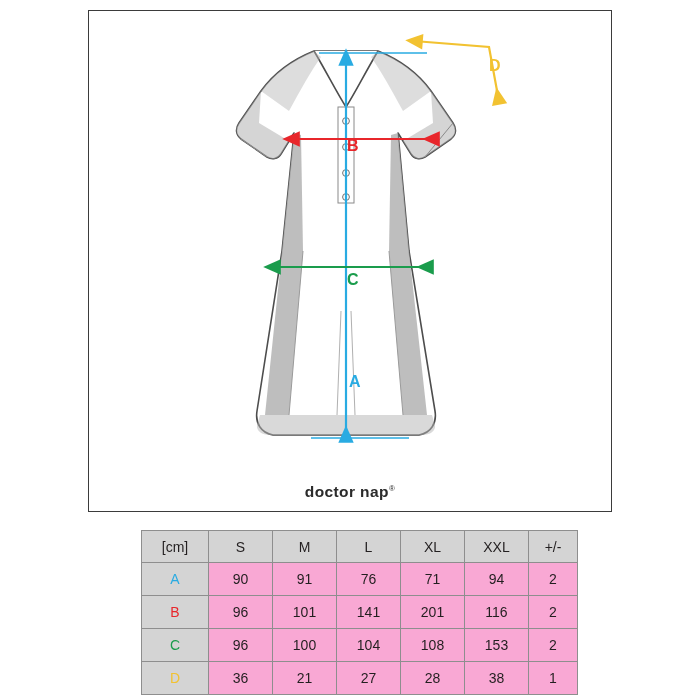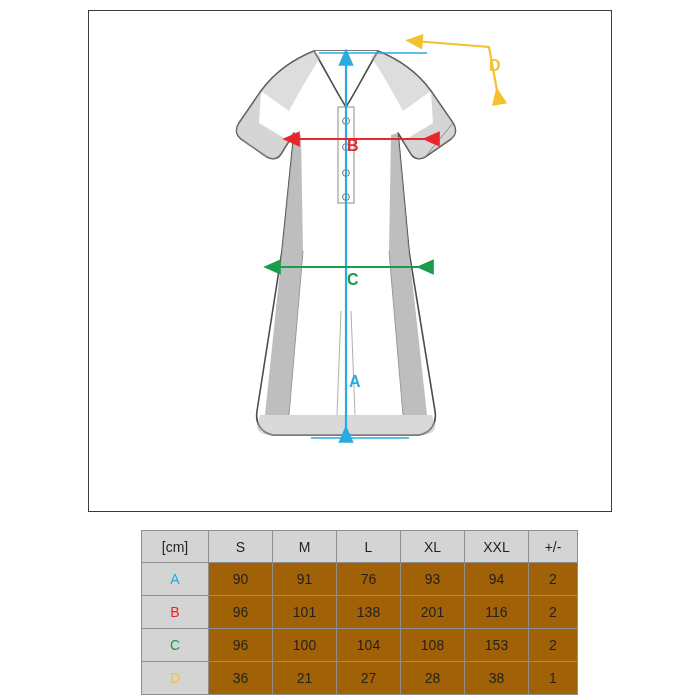--- a/index.html
+++ b/index.html
@@ -63,21 +63,21 @@
     top: 530px;
     border-collapse: collapse;
     font-size: 14px;
   }
   .size-table td, .size-table th {
     border: 1px solid #8e8e8e;
     text-align: center;
     vertical-align: middle;
     padding: 0;
     font-weight: 400;
-    background: #a16207;
+    background: #f9a8d4;
   }
   .size-table thead td {
     background: #d4d4d4;
     font-weight: 400;
     height: 31px;
   }
   .size-table tbody td {
     height: 32px;
   }
   .col-label { width: 66px; background: #d4d4d4 !important; }
@@ -199,49 +199,52 @@
       <g>
         <path d="M 325 30 L 400 36 L 409 85" fill="none" stroke="#f2c231" stroke-width="2.2" marker-start="url(#arrD)" marker-end="url(#arrD)"></path>
       </g>
 
       <text class="letter" x="260" y="376" fill="#29abe2">A</text>
       <text class="letter" x="258" y="140" fill="#e8262b">B</text>
       <text class="letter" x="258" y="274" fill="#1a9c4c">C</text>
       <text class="letter" x="400" y="60" fill="#f2c231">D</text>
     </svg>
 
+    <div class="brand">
+      <span>doctor nap</span><span class="reg">®</span>
+    </div>
   </div>
 
   <table class="size-table">
     <thead>
       <tr>
         <td class="col-label">[cm]</td>
         <td class="col-size">S</td>
         <td class="col-size">M</td>
         <td class="col-size">L</td>
         <td class="col-size">XL</td>
         <td class="col-size">XXL</td>
         <td class="col-tol">+/-</td>
       </tr>
     </thead>
     <tbody>
       <tr>
         <td class="rowlabel lbl-A">A</td>
         <td>90</td>
         <td>91</td>
         <td>76</td>
-        <td>93</td>
+        <td>71</td>
         <td>94</td>
         <td>2</td>
       </tr>
       <tr>
         <td class="rowlabel lbl-B">B</td>
         <td>96</td>
         <td>101</td>
-        <td>138</td>
+        <td>141</td>
         <td>201</td>
         <td>116</td>
         <td>2</td>
       </tr>
       <tr>
         <td class="rowlabel lbl-C">C</td>
         <td>96</td>
         <td>100</td>
         <td>104</td>
         <td>108</td>

